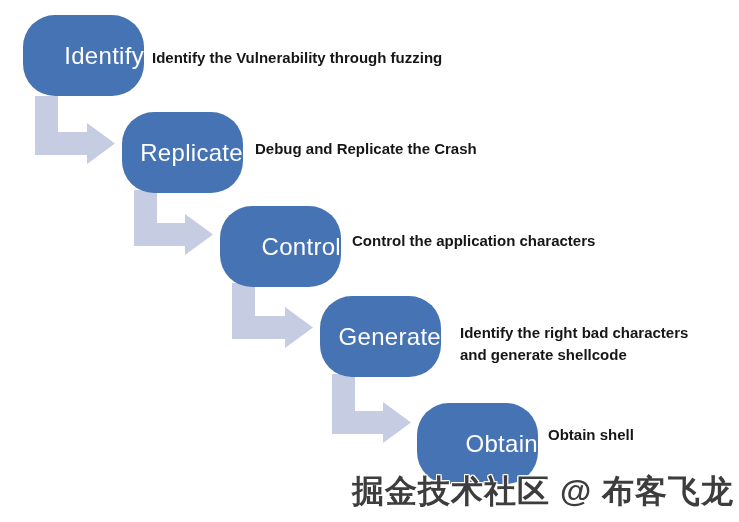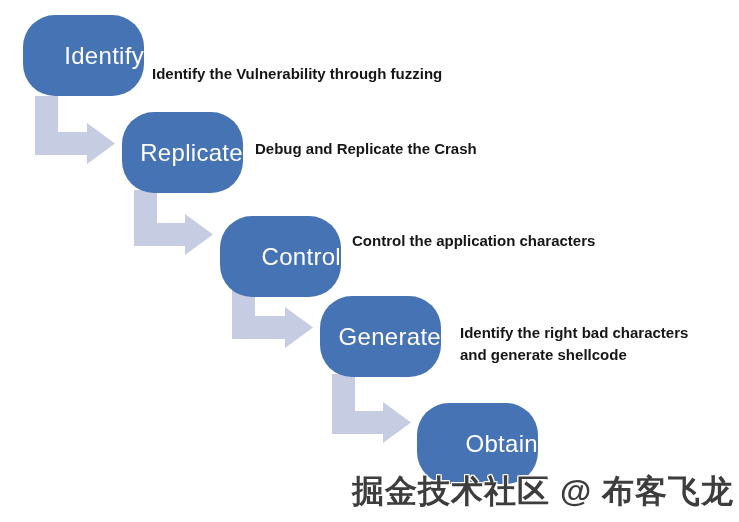--- a/index.html
+++ b/index.html
@@ -66,24 +66,24 @@
       -1px  1px 0 #ffffff,
        1px  1px 0 #ffffff,
        0   -1px 0 #ffffff,
        0    1px 0 #ffffff,
       -1px  0   0 #ffffff,
        1px  0   0 #ffffff;
   }
   
   .box-0 { left: 23px;  top: 15px;  }
   .box-1 { left: 122px; top: 112px; }
-  .box-2 { left: 220px; top: 216px; }
+  .box-2 { left: 220px; top: 206px; }
   .box-3 { left: 320px; top: 296px; padding-left: 16px; }
   .box-4 { left: 417px; top: 391px; margin-top: 12px; }
-  .desc-0 { left: 152px; top: 63px; text-align: right;  }
+  .desc-0 { left: 152px; top: 47px; text-align: right;  }
   .desc-1 { left: 255px; top: 138px; }
   .desc-2 { left: 352px; top: 230px; }
   .desc-3 { left: 460px; top: 322px; width: 280px; }
   .desc-4 { left: 548px; top: 424px; }
 </style>
 </head>
 <body>
 
 <div class="canvas">
 
@@ -111,16 +111,17 @@
 
   <div class="step-box box-3">
     <span class="step-label">Generate</span>
   </div>
   <div class="step-desc desc-3">Identify the right bad characters
 and generate shellcode</div>
 
   <div class="step-box box-4">
     <span class="step-label">Obtain</span>
   </div>
+  <div class="step-desc desc-4">Obtain shell</div>
 
   <div class="watermark">掘金技术社区 @ 布客飞龙</div>
 
 </div>
 
 </body></html>

